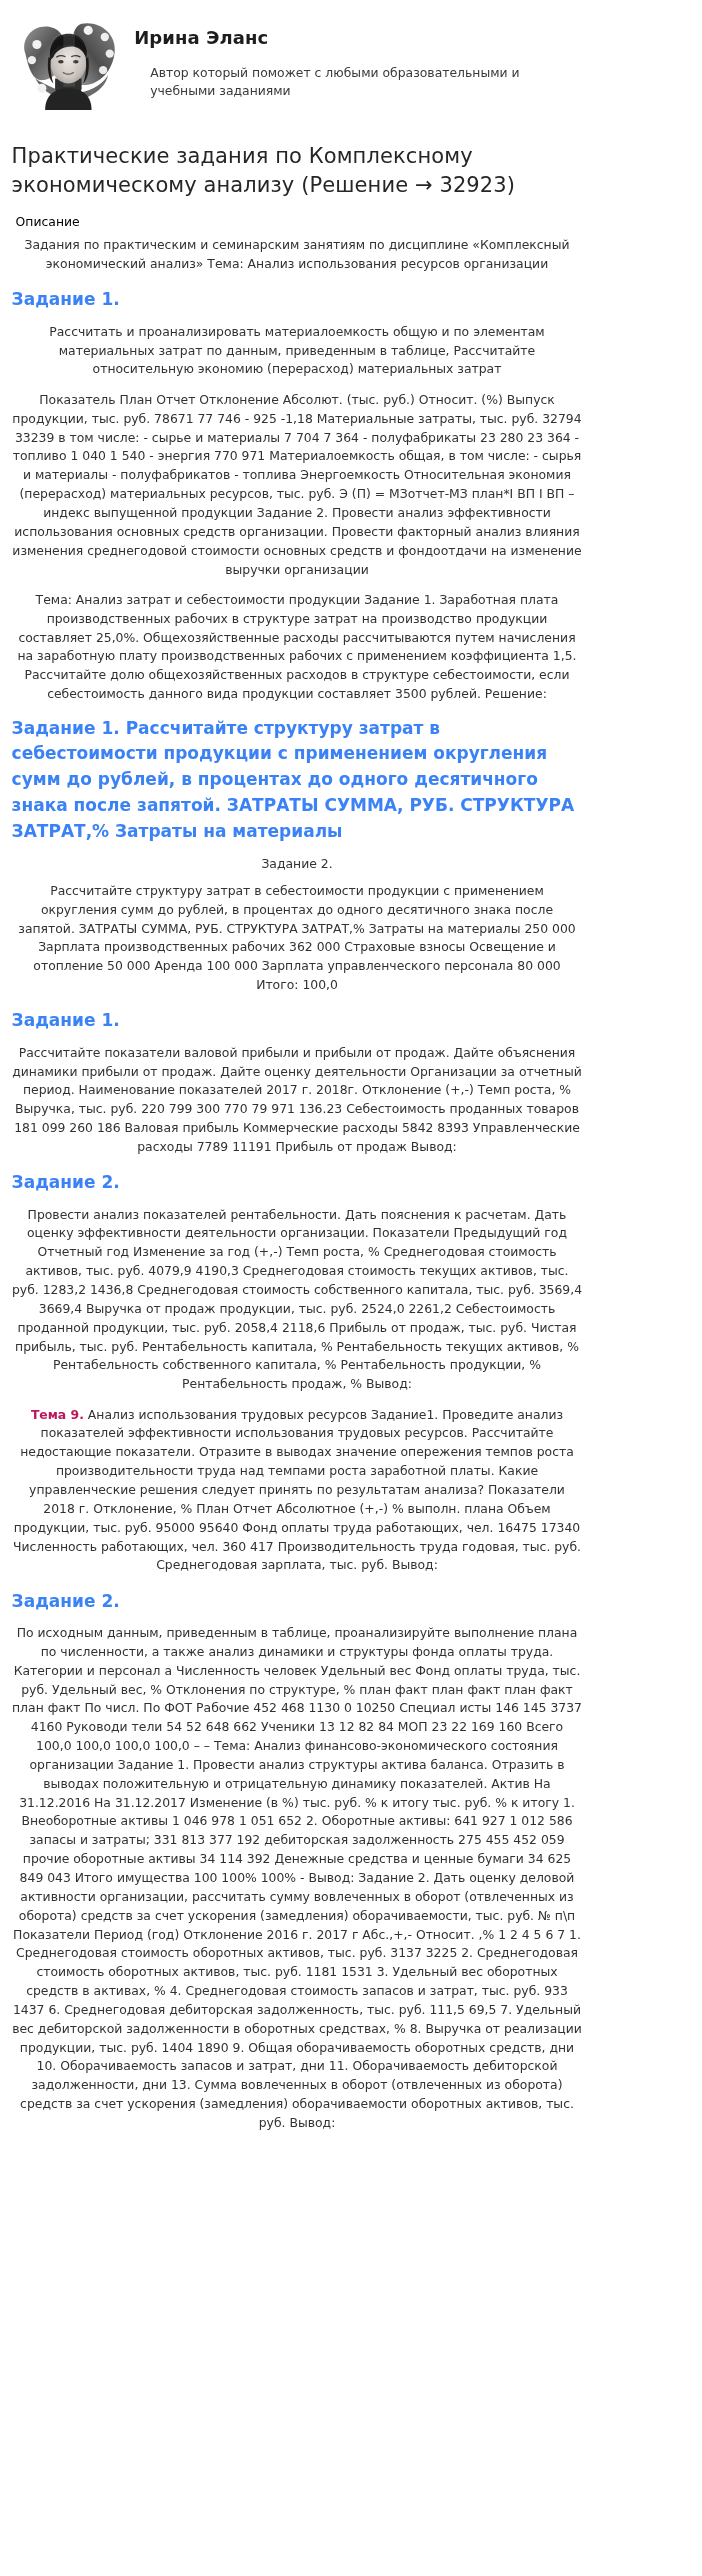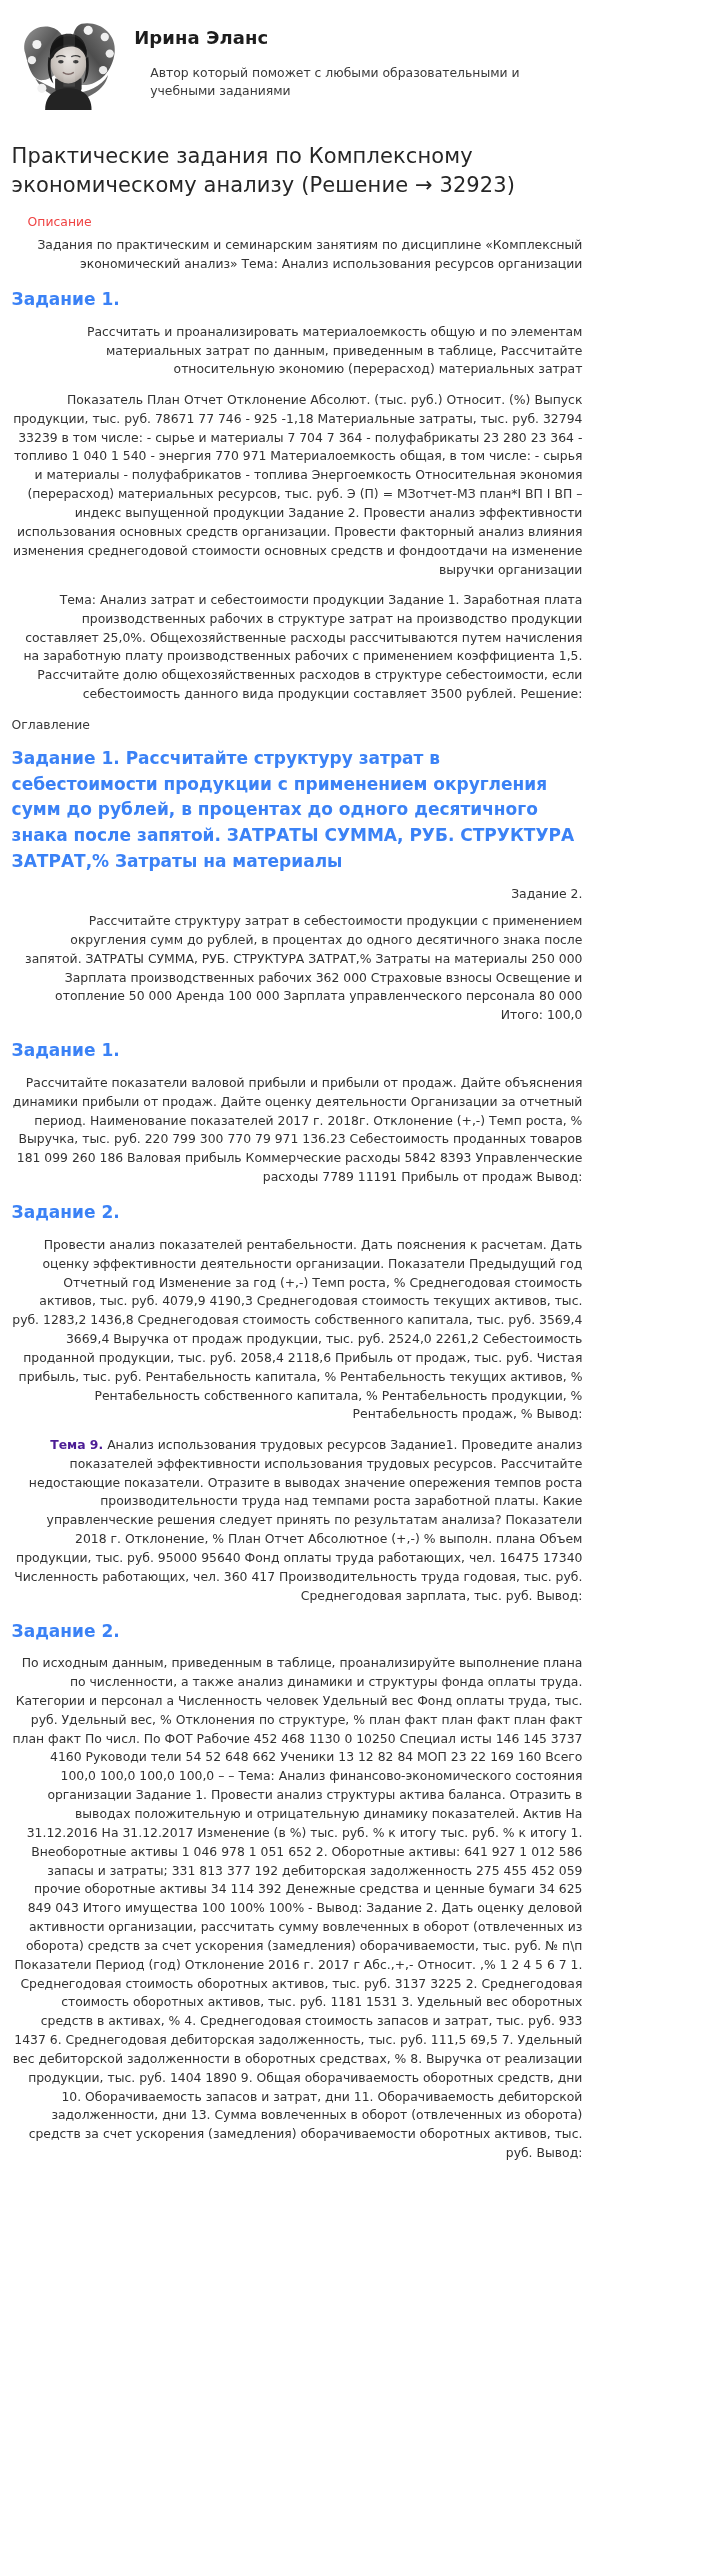--- a/index.html
+++ b/index.html
@@ -62,44 +62,44 @@
     color: #262626;
     font-weight: normal;
     margin: 18px 0 14px 0;
     letter-spacing: 0.1px;
   }
 
   
   .section-label {
     font-size: 12.4px;
     line-height: 1.5;
-    color: #ef4444;
-    margin: 0 0 5px 16px;
+    color: #000000;
+    margin: 0 0 5px 4px;
   }
   p.body {
     font-size: 12.4px;
     line-height: 1.52;
     color: #323232;
     margin: 0 0 11.6px 0;
-    text-align: right;
+    text-align: center;
   }
   p.body.tight { margin-bottom: 8.3px; }
 
   h3.heading {
     font-size: 17px;
     font-weight: bold;
     line-height: 1.5;
     color: #3b82f6;
     margin: 13.3px 0 10px 0;
   }
   h3.heading.block {
     margin: 11.6px 0 10px 0;
     line-height: 1.52;
   }
-  .inline-bold { font-weight: bold; color: #4c1d95; }
+  .inline-bold { font-weight: bold; color: #be185d; }
 
   .toc-label {
     font-size: 12.4px;
     line-height: 1.5;
     color: #3a3a3a;
     margin: 11.6px 0 5px 0;
   }
 </style>
 </head>
 <body>
@@ -174,21 +174,20 @@
 
   <div class="section-label">Описание</div>
   <p class="body">Задания по практическим и семинарским занятиям по дисциплине «Комплексный экономический анализ» Тема: Анализ использования ресурсов организации</p>
 
   <h3 class="heading">Задание 1.</h3>
   <p class="body">Рассчитать и проанализировать материалоемкость общую и по элементам материальных затрат по данным, приведенным в таблице, Рассчитайте относительную экономию (перерасход) материальных затрат</p>
   <p class="body">Показатель План Отчет Отклонение Абсолют. (тыс. руб.) Относит. (%) Выпуск продукции, тыс. руб. 78671 77 746 - 925 -1,18 Материальные затраты, тыс. руб. 32794 33239 в том числе: - сырье и материалы 7 704 7 364 - полуфабрикаты 23 280 23 364 - топливо 1 040 1 540 - энергия 770 971 Материалоемкость общая, в том числе: - сырья и материалы - полуфабрикатов - топлива Энергоемкость Относительная экономия (перерасход) материальных ресурсов, тыс. руб. Э (П) = МЗотчет-МЗ план*I ВП I ВП – индекс выпущенной продукции Задание 2. Провести анализ эффективности использования основных средств организации. Провести факторный анализ влияния изменения среднегодовой стоимости основных средств и фондоотдачи на изменение выручки организации</p>
 
   <p class="body">Тема: Анализ затрат и себестоимости продукции Задание 1. Заработная плата производственных рабочих в структуре затрат на производство продукции составляет 25,0%. Общехозяйственные расходы рассчитываются путем начисления на заработную плату производственных рабочих с применением коэффициента 1,5. Рассчитайте долю общехозяйственных расходов в структуре себестоимости, если себестоимость данного вида продукции составляет 3500 рублей. Решение:</p>
 
-  <div class="toc-label">Оглавление</div>
 
   <h3 class="heading block">Задание 1. Рассчитайте структуру затрат в себестоимости продукции с применением округления сумм до рублей, в процентах до одного десятичного знака после запятой. ЗАТРАТЫ СУММА, РУБ. СТРУКТУРА ЗАТРАТ,% Затраты на материалы</h3>
   <p class="body tight">Задание 2.</p>
   <p class="body">Рассчитайте структуру затрат в себестоимости продукции с применением округления сумм до рублей, в процентах до одного десятичного знака после запятой. ЗАТРАТЫ СУММА, РУБ. СТРУКТУРА ЗАТРАТ,% Затраты на материалы 250 000 Зарплата производственных рабочих 362 000 Страховые взносы Освещение и отопление 50 000 Аренда 100 000 Зарплата управленческого персонала 80 000 Итого: 100,0</p>
 
 
   <h3 class="heading">Задание 1.</h3>
   <p class="body">Рассчитайте показатели валовой прибыли и прибыли от продаж. Дайте объяснения динамики прибыли от продаж. Дайте оценку деятельности Организации за отчетный период. Наименование показателей 2017 г. 2018г. Отклонение (+,-) Темп роста, % Выручка, тыс. руб. 220 799 300 770 79 971 136.23 Себестоимость проданных товаров 181 099 260 186 Валовая прибыль Коммерческие расходы 5842 8393 Управленческие расходы 7789 11191 Прибыль от продаж Вывод:</p>
 
   <h3 class="heading">Задание 2.</h3>

